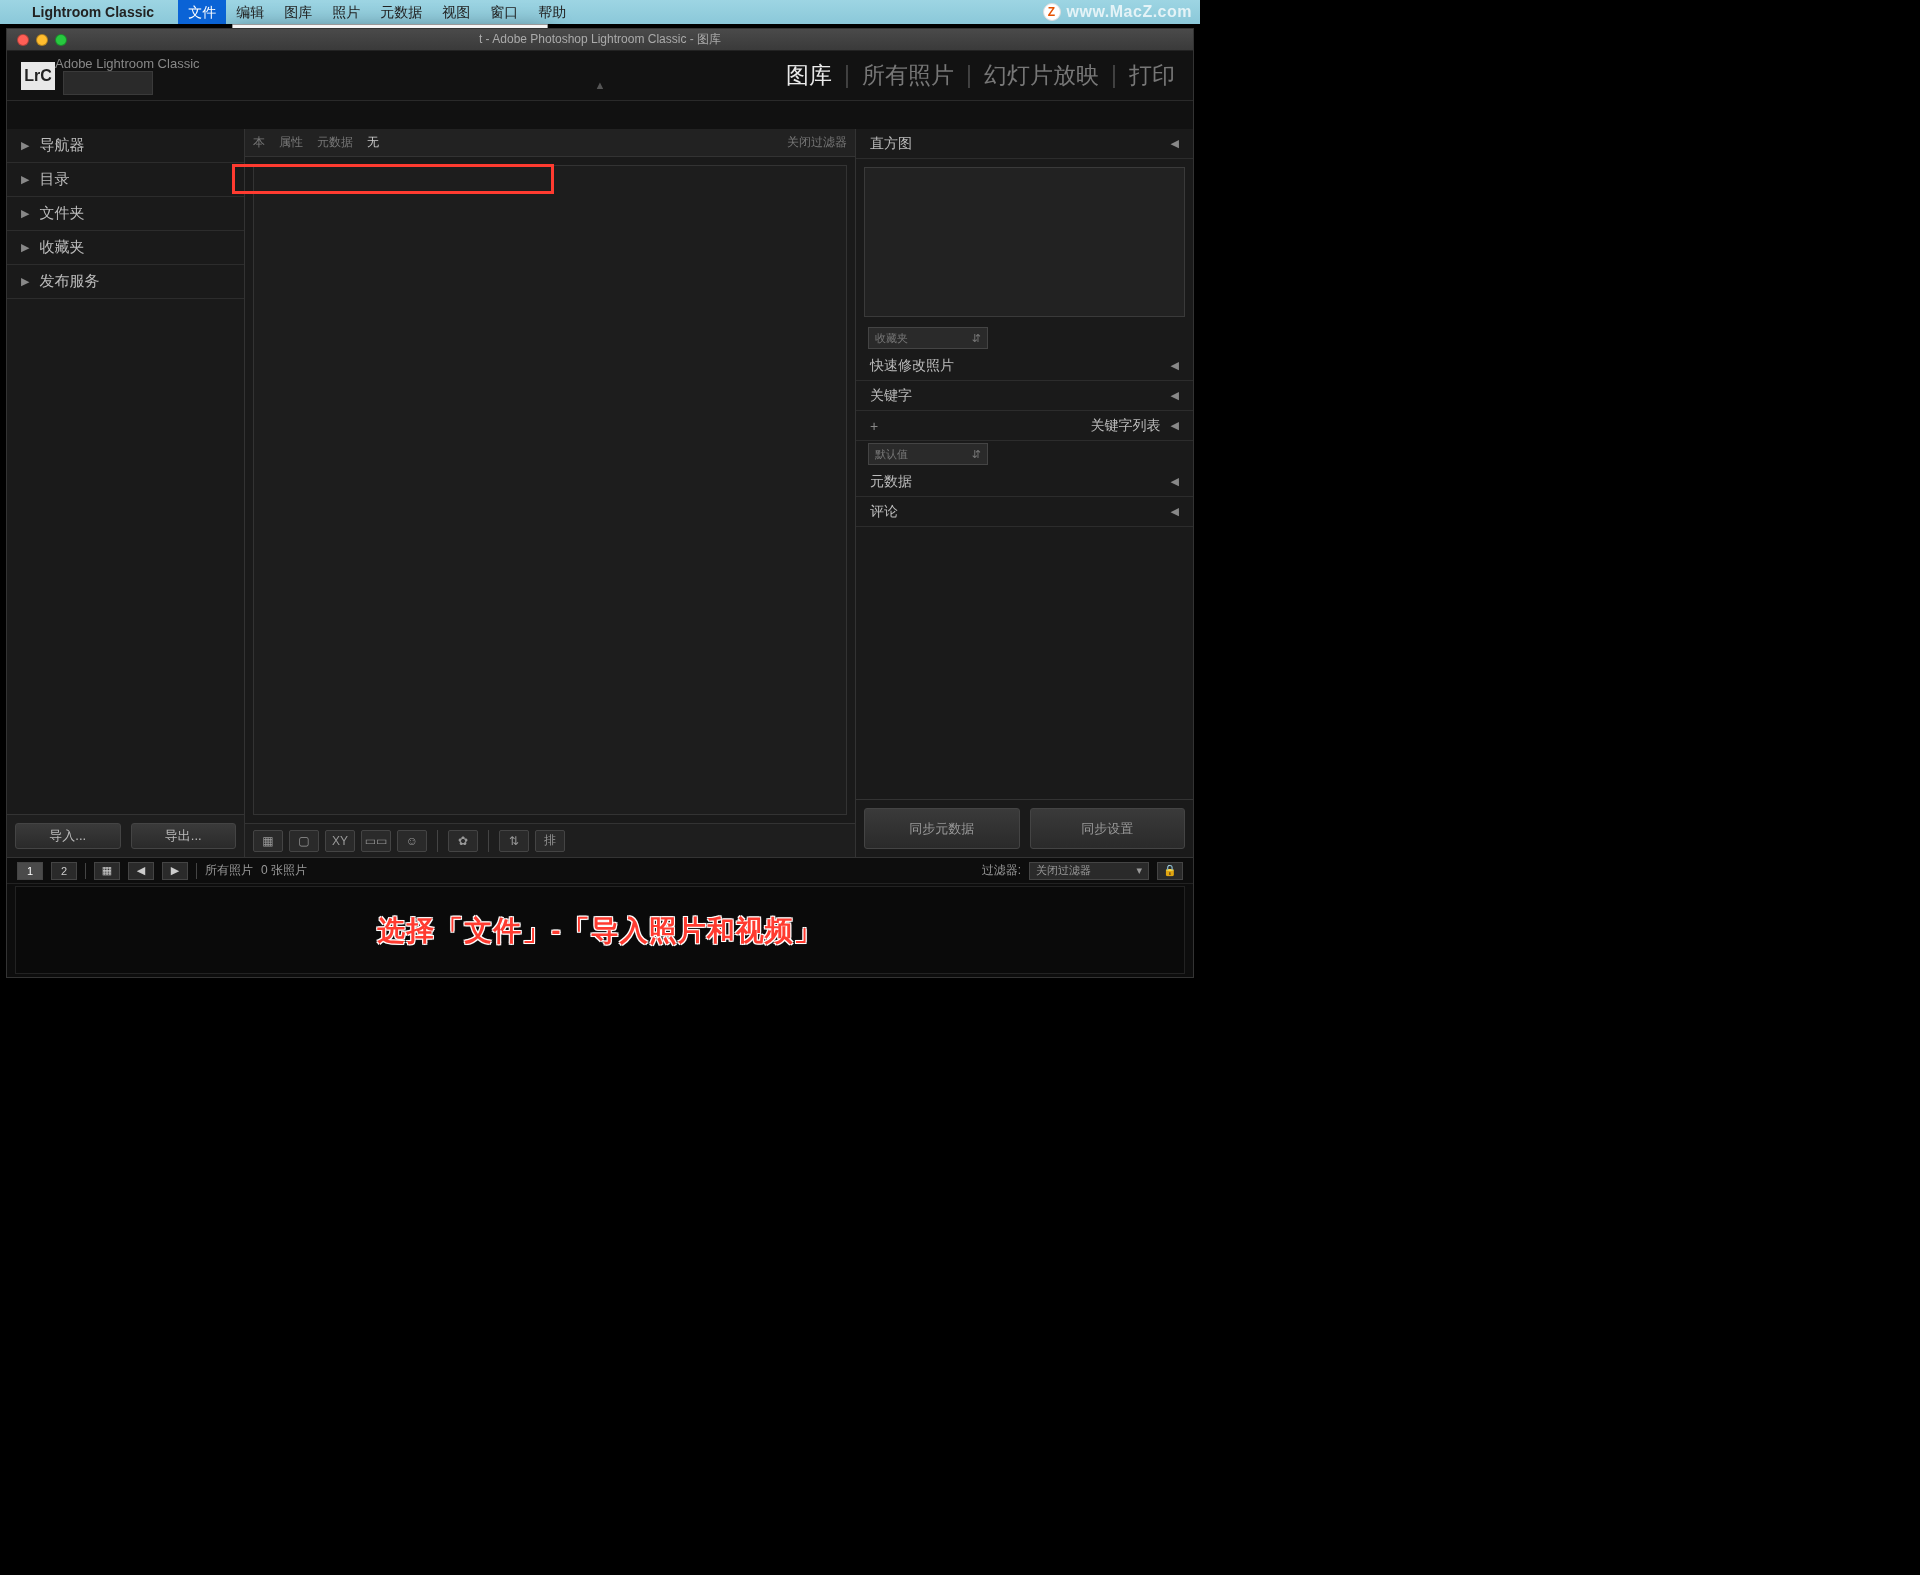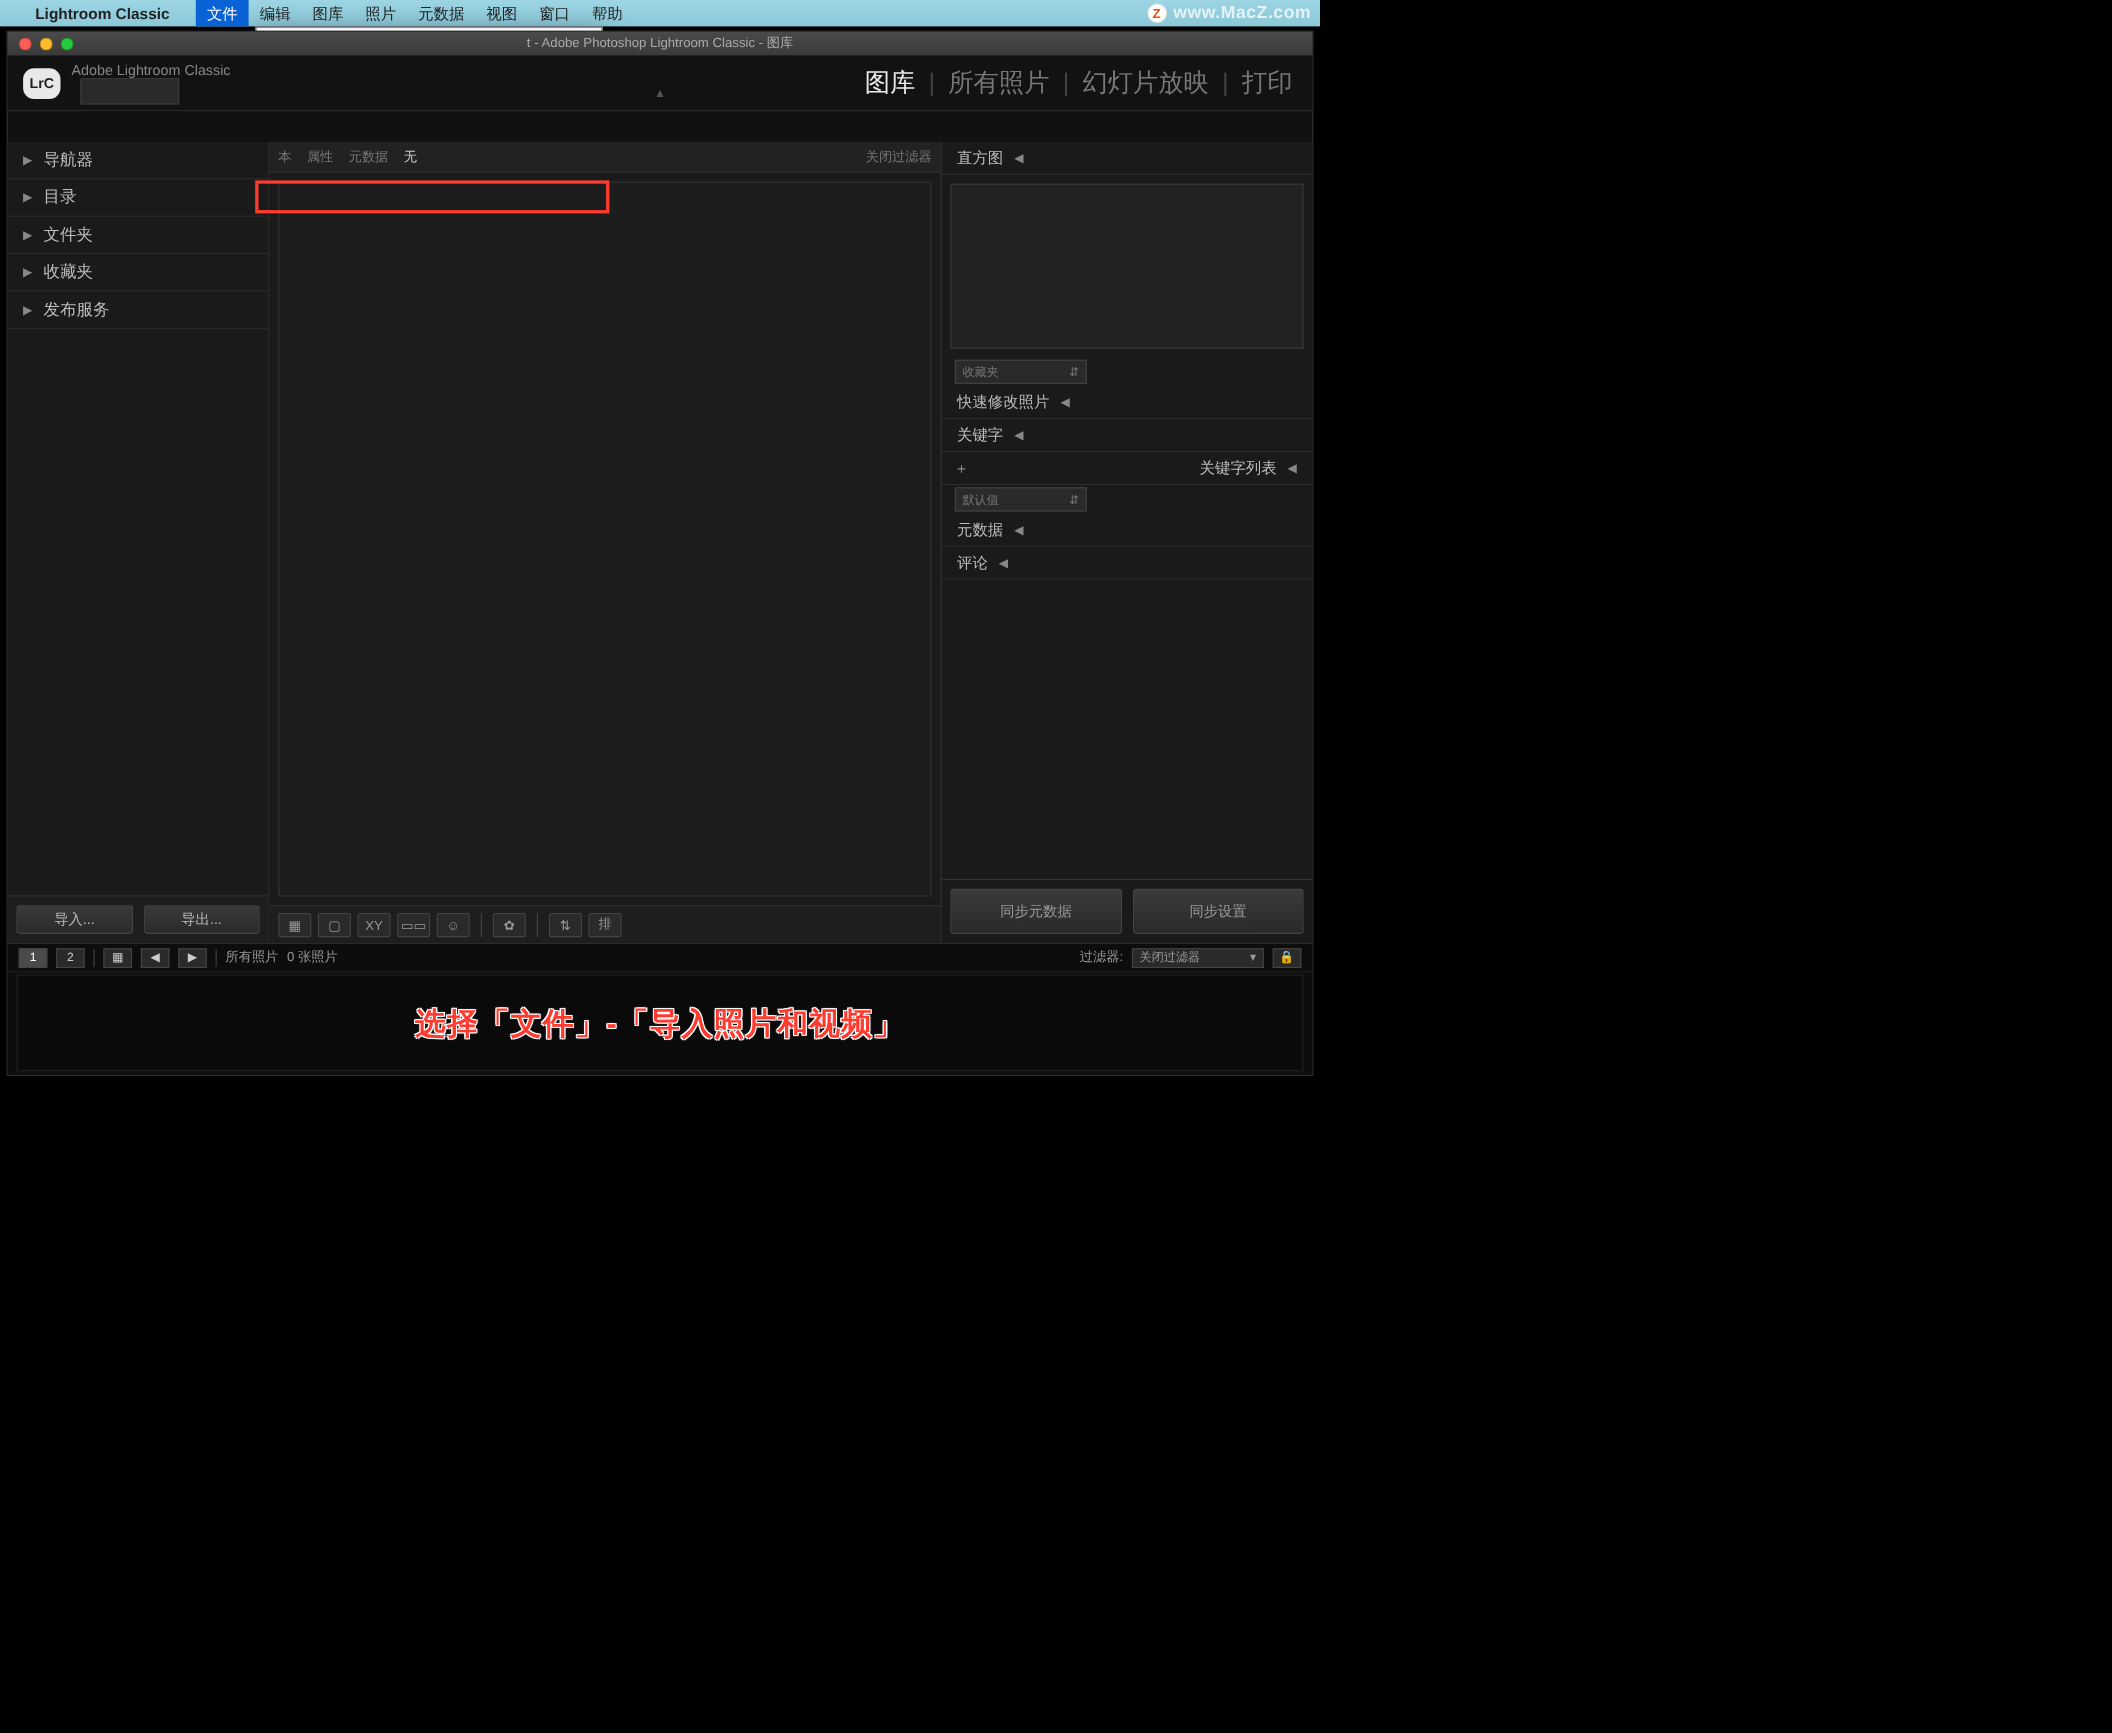--- a/index.html
+++ b/index.html
@@ -14,21 +14,21 @@
 .menubar .wmz { width: 18px; height: 18px; border-radius: 50%; background: #fff; color: #e65100; display: inline-flex; align-items: center; justify-content: center; font-size: 12px; margin-right: 6px; border: 1px solid #ddd; }
 
 .winframe { position: absolute; left: 6px; top: 28px; right: 6px; bottom: 6px; background: #111; border: 1px solid #333; }
 .titlebar { height: 22px; background: linear-gradient(#4a4a4a, #3a3a3a); display: flex; align-items: center; color: #bbb; font-size: 12px; position: relative; border-bottom: 1px solid #222; }
 .tlights { display: flex; gap: 7px; padding-left: 10px; }
 .dot { width: 12px; height: 12px; border-radius: 50%; border: 1px solid rgba(0,0,0,0.3); }
 .dot.r { background: #ff5f56; } .dot.y { background: #ffbd2e; } .dot.g { background: #27c93f; }
 .titlebar .title { position: absolute; left: 50%; transform: translateX(-50%); color: #aaa; }
 
 .idbar { height: 50px; background: #121212; display: flex; align-items: center; padding: 0 14px; border-bottom: 1px solid #2a2a2a; }
-.lrc { width: 34px; height: 28px; border-radius: 10px; background: #e8e8e8; color: #222; font-weight: 700; font-size: 13px; display: flex; align-items: center; justify-content: center; margin-right: 10px; }
+.lrc { width: 34px; height: 28px; border-radius: 0; background: #e8e8e8; color: #222; font-weight: 700; font-size: 16px; display: flex; align-items: center; justify-content: center; }
 .idname { color: #888; font-size: 13px; }
 .idbox { margin-left: 8px; width: 90px; height: 24px; background: #2a2a2a; border: 1px solid #3a3a3a; }
 .modules { margin-left: auto; display: flex; align-items: center; color: #666; font-size: 23px; gap: 4px; }
 .modules span { color: #777; padding: 0 4px; }
 .modules span.active { color: #eaeaea; }
 .modules .sep { color: #444; }
 .panel-toggle-top { position: absolute; left: 50%; top: 50px; transform: translateX(-50%); color: #555; font-size: 11px; }
 
 .workspace { position: absolute; top: 100px; left: 0; right: 0; bottom: 120px; display: flex; }
 .leftcol { width: 238px; background: #1a1a1a; border-right: 1px solid #333; display: flex; flex-direction: column; }
@@ -42,21 +42,21 @@
 .filterbar { height: 28px; background: #222; border-bottom: 1px solid #333; display: flex; align-items: center; color: #888; font-size: 12px; padding: 0 8px; gap: 14px; }
 .filterbar .flab { color: #777; }
 .filterbar .flab.active { color: #ccc; }
 .filterbar .spacer { flex: 1; }
 .gridarea { flex: 1; background: #1d1d1d; margin: 8px; border: 1px solid #333; }
 .midtoolbar { height: 34px; background: #1e1e1e; border-top: 1px solid #333; display: flex; align-items: center; padding: 0 8px; gap: 6px; color: #888; }
 .toolicn { width: 30px; height: 22px; border: 1px solid #444; background: #2a2a2a; display: flex; align-items: center; justify-content: center; font-size: 12px; color: #999; border-radius: 2px; }
 .toolsep { width: 1px; height: 22px; background: #444; margin: 0 4px; }
 
 .rightcol { width: 338px; background: #1a1a1a; border-left: 1px solid #333; display: flex; flex-direction: column; }
-.rhead { height: 30px; display: flex; align-items: center; justify-content: flex-start; padding: 0 14px; color: #bcbcbc; font-size: 14px; border-bottom: 1px solid #2c2c2c; }
+.rhead { height: 30px; display: flex; align-items: center; justify-content: space-between; padding: 0 14px; color: #bcbcbc; font-size: 14px; border-bottom: 1px solid #2c2c2c; }
 .rhead .tri { margin-left: 10px; color: #888; font-size: 11px; }
 .rhead .plus { margin-right: auto; color: #888; }
 .histbox { height: 150px; margin: 8px; border: 1px solid #3a3a3a; background: #222; }
 .rpanels { flex: 1; }
 .rsel { height: 22px; background: #2a2a2a; border: 1px solid #444; color: #777; font-size: 11px; padding: 0 6px; display: inline-flex; align-items: center; margin: 2px 0 2px 12px; width: 120px; justify-content: space-between; }
 .rbtns { display: flex; gap: 10px; padding: 8px; border-top: 1px solid #333; }
 .rbtn { flex: 1; height: 41px; background: linear-gradient(#3a3a3a,#2a2a2a); border: 1px solid #444; color: #999; font-size: 13px; display: flex; align-items: center; justify-content: center; border-radius: 3px; }
 
 .filmstrip { position: absolute; left: 0; right: 0; bottom: 0; height: 120px; background: #0d0d0d; border-top: 1px solid #333; }
 .fsbar { height: 26px; display: flex; align-items: center; padding: 0 10px; color: #999; font-size: 12px; gap: 8px; border-bottom: 1px solid #222; }

